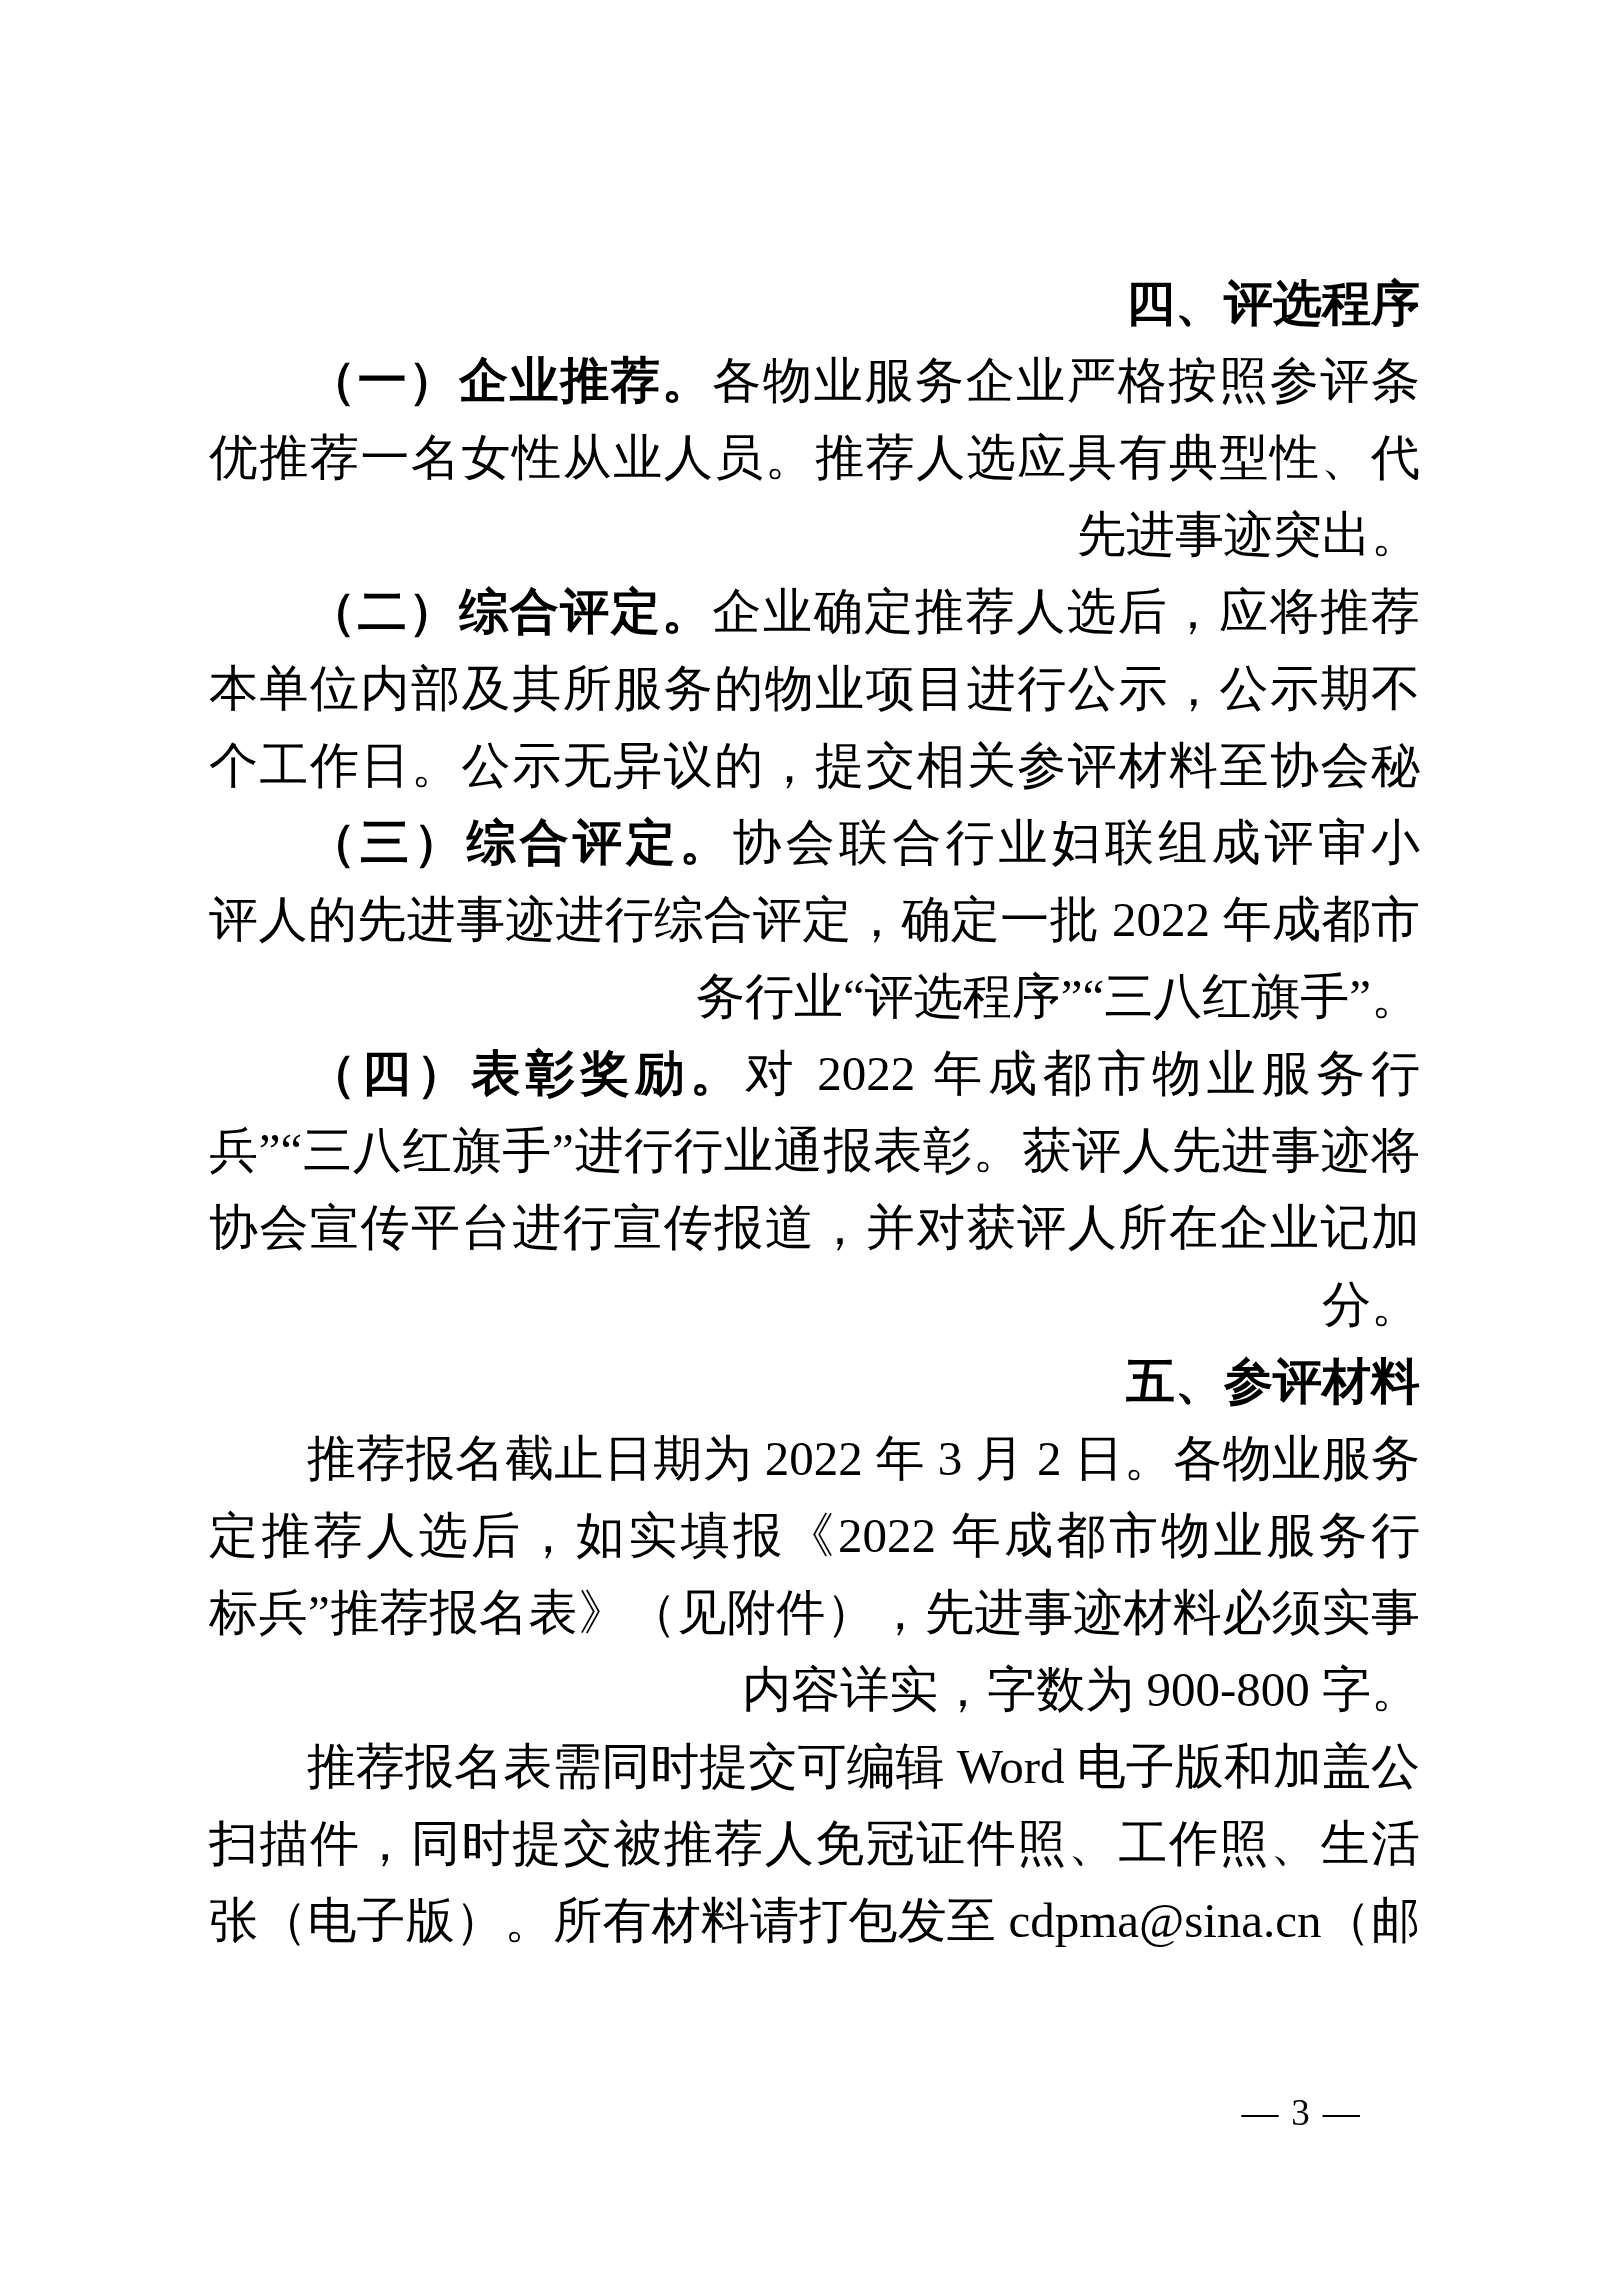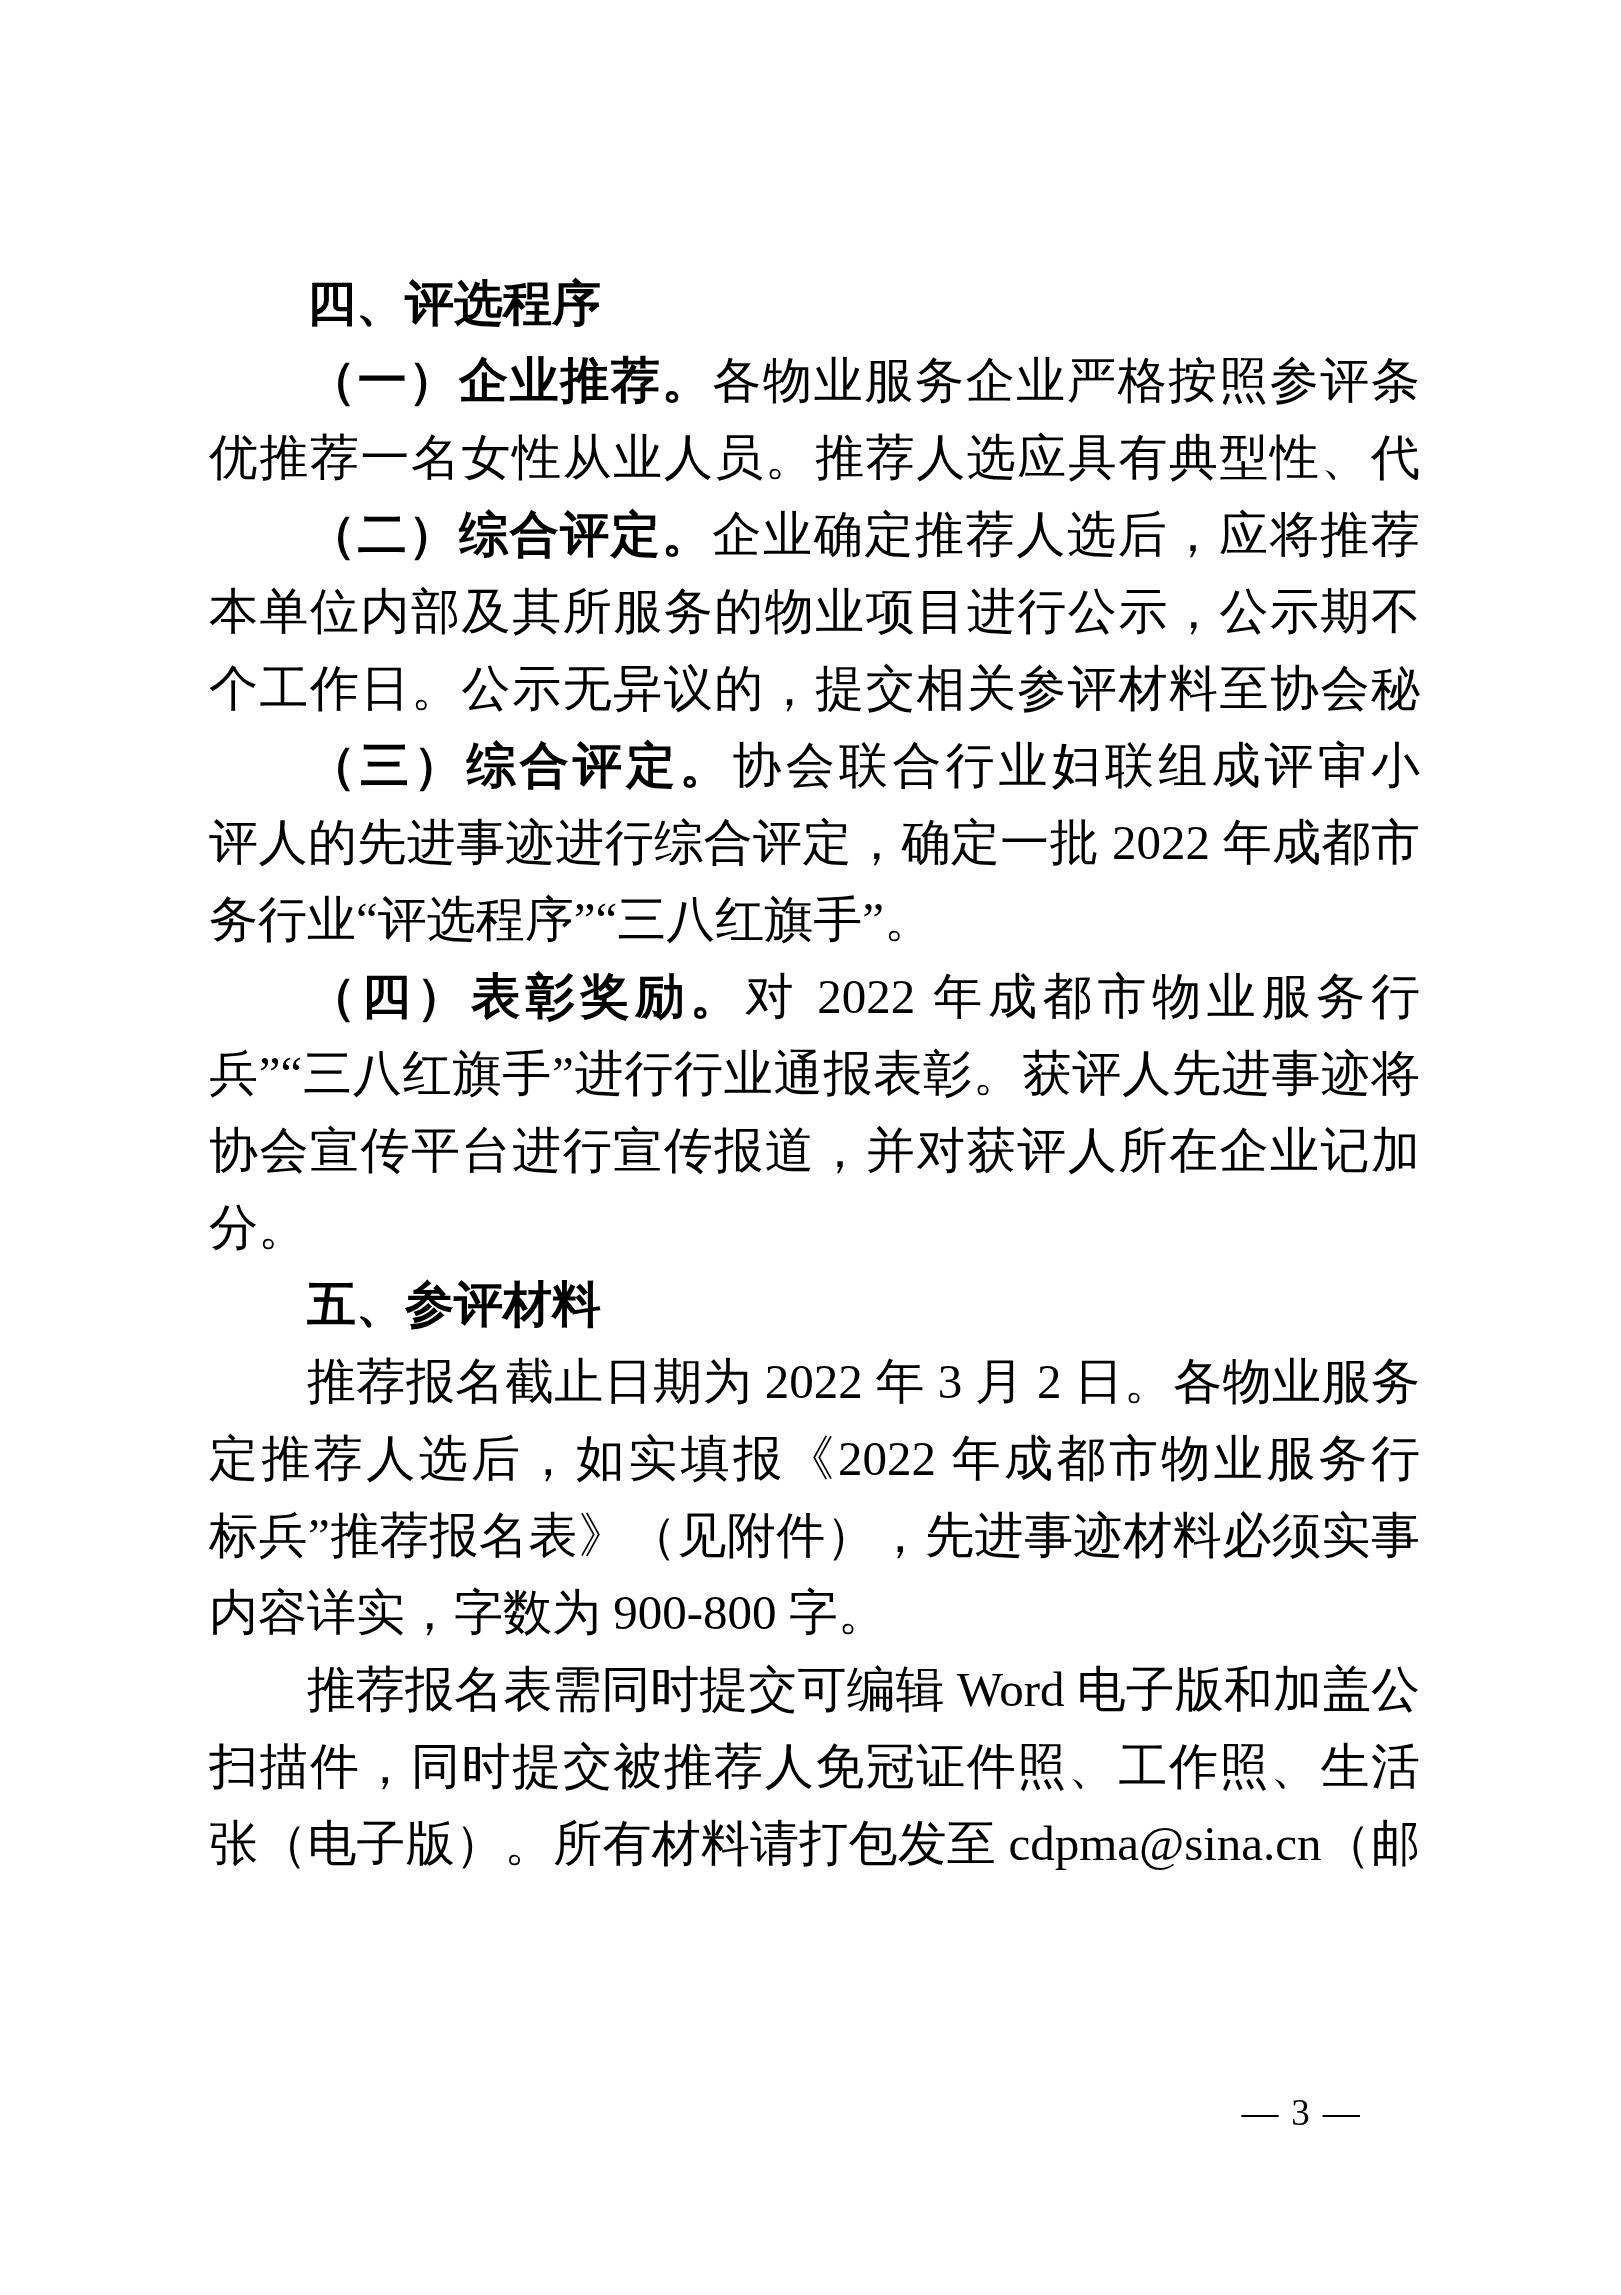--- a/index.html
+++ b/index.html
@@ -28,21 +28,21 @@
     top: 265px;
     width: 1211px;
     font-family: "Liberation Serif", "DejaVu Serif", serif;
     font-size: 49px;
     color: #000000;
   }
   .line {
     height: 77px;
     line-height: 77px;
     overflow: hidden;
-    text-align: left;
+    text-align: right;
     white-space: normal;
   }
   .line.justify {
     text-align: justify;
     text-align-last: justify;
   }
   .line.indent {
     text-indent: 2em;
   }
   .line.heading {
@@ -66,20 +66,21 @@
   }
 </style>
 </head>
 <body>
 
 <div class="page">
   <div class="doc-lines">
       <div class="line heading indent"><span>四、评选程序</span></div>
       <div class="line body indent justify"><span class="bold-lead">（一）企业推荐。</span><span>各物业服务企业严格按照参评条件，择</span></div>
       <div class="line body justify"><span>优推荐一名女性从业人员。推荐人选应具有典型性、代表性、</span></div>
+      <div class="line body"><span>先进事迹突出。</span></div>
       <div class="line body indent justify"><span class="bold-lead">（二）综合评定。</span><span>企业确定推荐人选后，应将推荐情况在</span></div>
       <div class="line body justify"><span>本单位内部及其所服务的物业项目进行公示，公示期不少于 5</span></div>
       <div class="line body justify"><span>个工作日。公示无异议的，提交相关参评材料至协会秘书处。</span></div>
       <div class="line body indent justify"><span class="bold-lead">（三）综合评定。</span><span>协会联合行业妇联组成评审小组，对参</span></div>
       <div class="line body justify"><span>评人的先进事迹进行综合评定，确定一批 2022 年成都市物业服</span></div>
       <div class="line body"><span>务行业“评选程序”“三八红旗手”。</span></div>
       <div class="line body indent justify"><span class="bold-lead">（四）表彰奖励。</span><span>对 2022 年成都市物业服务行业“三八标</span></div>
       <div class="line body justify"><span>兵”“三八红旗手”进行行业通报表彰。获评人先进事迹将通过</span></div>
       <div class="line body justify"><span>协会宣传平台进行宣传报道，并对获评人所在企业记加会员积</span></div>
       <div class="line body"><span>分。</span></div>

